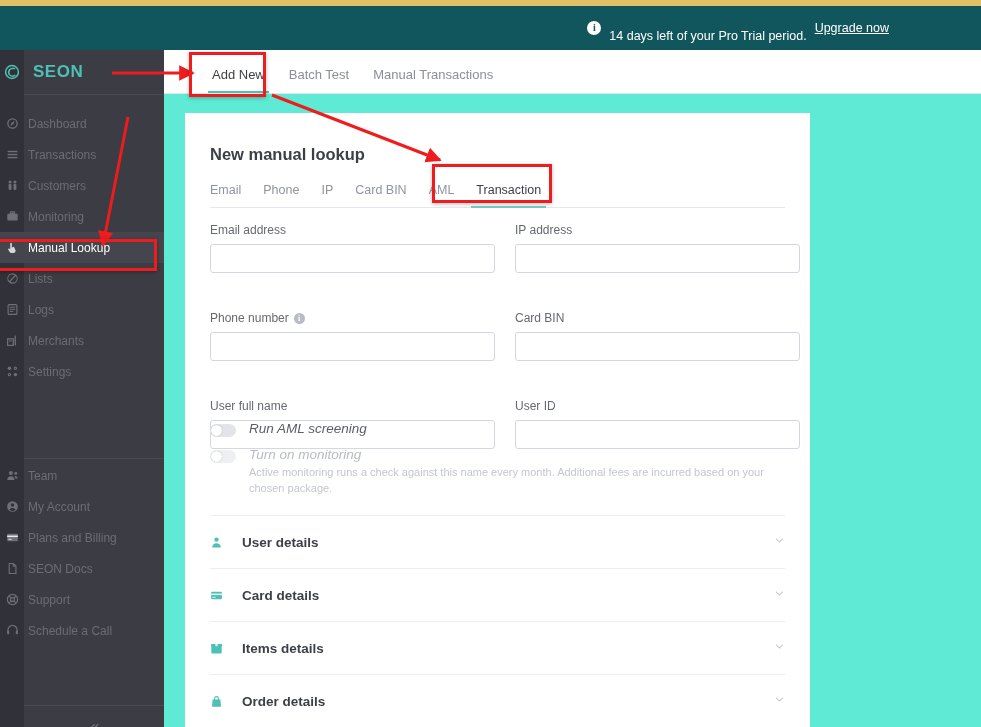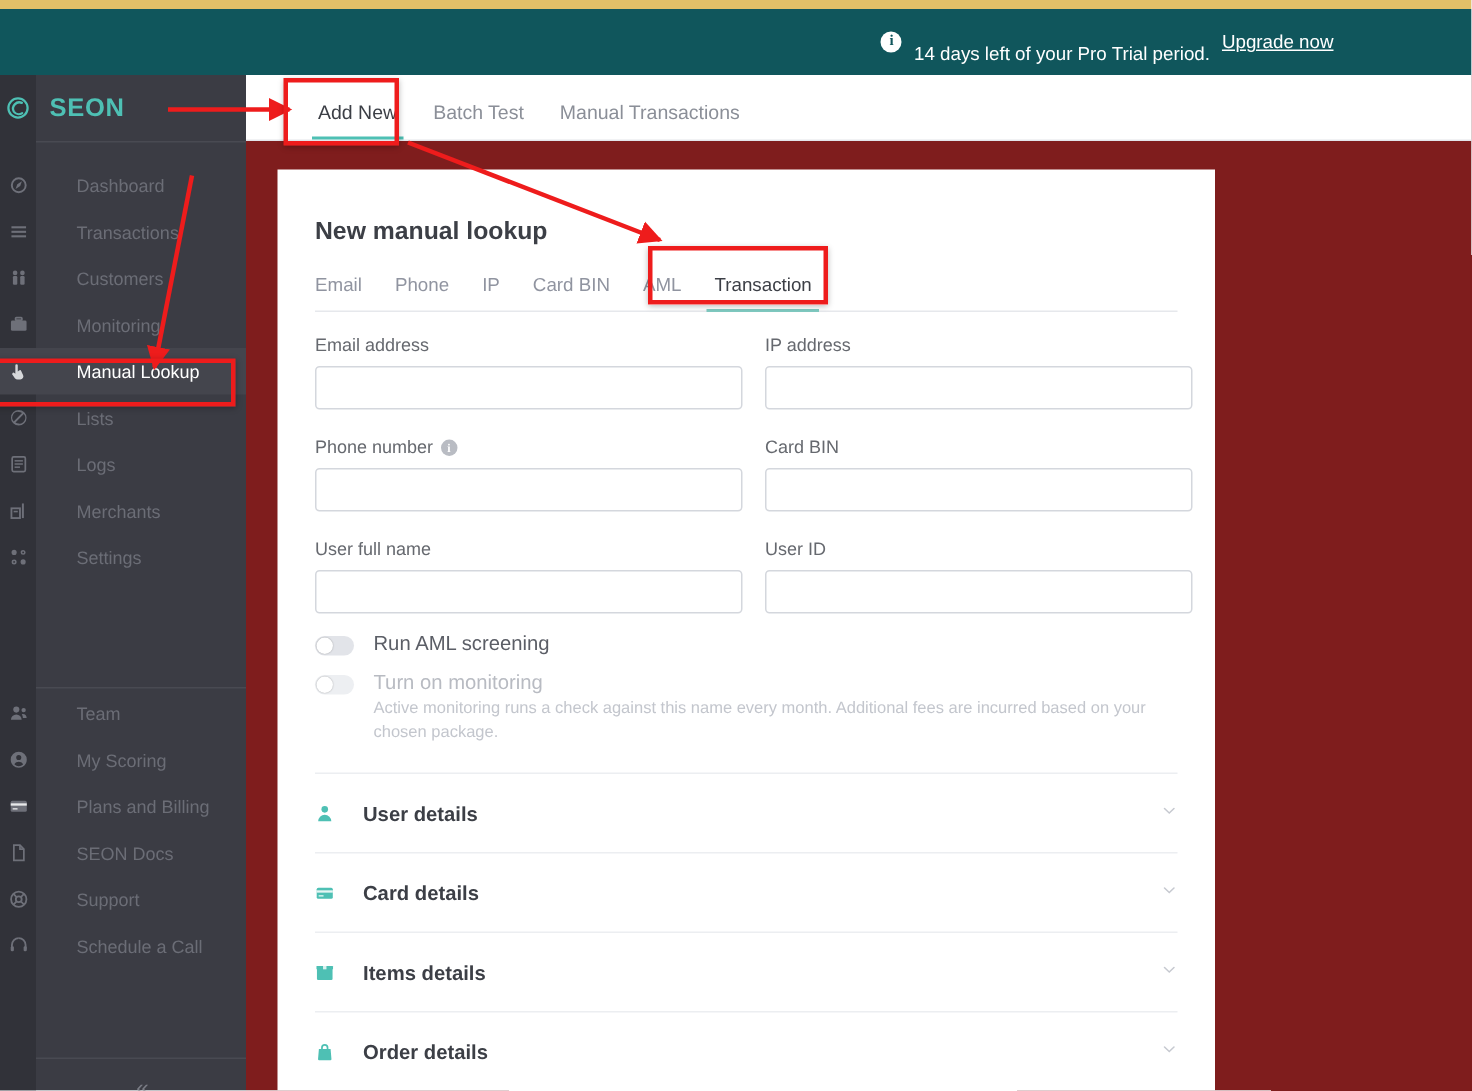--- a/index.html
+++ b/index.html
@@ -63,39 +63,39 @@
   .nav-list { position: absolute; left: 0; width: 164px; }
   .nav-item {
     position: relative; height: 31px; display: flex; align-items: center;
     cursor: pointer;
   }
   .nav-ico {
     width: 24px; display: flex; align-items: center; justify-content: center;
     color: #6e7079; flex: none;
   }
   .nav-label {
-    margin-left: 27px; font-size: 12px; color: #6b6d76;
+    margin-left: 4px; font-size: 12px; color: #6b6d76;
     white-space: nowrap;
     text-align: right;
   }
   .nav-item.active { background: #44454d; }
   .nav-item.active .nav-label { color: #ffffff; }
   .nav-item.active .nav-ico { color: #d6d7da; }
 
   .collapse-row {
     position: absolute; left: 24px; top: 655px; width: 140px; height: 40px;
     display: flex; align-items: center; justify-content: center;
     cursor: pointer;
   }
   .collapse-chev { color: #7b7d86; font-size: 15px; letter-spacing: -2px; }
 
   
   .main {
     position: absolute; left: 164px; top: 50px;
-    width: 817px; height: 677px; background: #7f1d1d;
+    width: 817px; height: 677px; background: #5eead4;
   }
   .tabbar {
     position: absolute; left: 0; top: 0; width: 817px; height: 44px;
     background: #ffffff; border-bottom: 1px solid #e3e5ea;
     display: flex; align-items: flex-end; padding-left: 36px;
   }
   .tab {
     position: relative; padding: 0 12px 11px 12px; font-size: 13px;
     color: #8b8f98; cursor: pointer; white-space: nowrap;
   }
@@ -128,20 +128,21 @@
   .subtab.active::after {
     content: ""; position: absolute; left: 6px; right: 6px; bottom: -1px;
     height: 2.5px; background: #7fc9c0;
   }
 
   
   .form-grid {
     position: absolute; left: 25px; top: 110px; width: 575px;
     display: grid; grid-template-columns: 285px 285px; column-gap: 15px;
     row-gap: 0px;
+    gap: 20px;
   }
   .field { margin-bottom: 18px; }
   .field-label {
     font-size: 12px; color: #66696f; margin-bottom: 7px;
     display: flex; align-items: center; gap: 5px;
   }
   .label-info {
     width: 11px; height: 11px; border-radius: 50%;
     background: #b9bcc3; color: #ffffff; font-size: 8px; font-weight: bold;
     display: inline-flex; align-items: center; justify-content: center;
@@ -160,21 +161,21 @@
     width: 26px; height: 13px; border-radius: 7px; background: #e2e4e9;
     position: relative; flex: none; margin-top: 3px; cursor: pointer;
   }
   .toggle::after {
     content: ""; position: absolute; left: 1px; top: 1px;
     width: 11px; height: 11px; border-radius: 50%; background: #ffffff;
     box-shadow: 0 0 1px rgba(0,0,0,.35);
   }
   .toggle.faded { background: #edeff2; }
   .toggle-body { margin-left: 13px; }
-  .toggle-title { font-size: 13.5px; color: #5b5e66; }
+  .toggle-title { font-size: 13.5px; color: #5b5e66; font-style: italic; }
   .toggle-title.faded { color: #b8bbc2; }
   .toggle-desc {
     font-size: 11px; color: #c3c6cd; line-height: 1.45; margin-top: 3px;
     width: 530px;
   }
 
   
   .accordions { position: absolute; left: 25px; top: 402px; width: 575px; }
   .acc-row {
     height: 53px; display: flex; align-items: center;
@@ -324,21 +325,21 @@
             </svg>
           </div>
           <div class="nav-label">Team</div>
         </div>
         <div class="nav-item">
           <div class="nav-ico">
             <svg width="13" height="13" viewBox="0 0 16 16" fill="currentColor">
               <path d="M8 1.4A6.6 6.6 0 1 0 14.6 8 6.6 6.6 0 0 0 8 1.4zm0 2.6A2.1 2.1 0 1 1 5.9 6.1 2.1 2.1 0 0 1 8 4zm0 9.4a5 5 0 0 1-3.5-1.5c.3-1.4 2-2.2 3.5-2.2s3.2.8 3.5 2.2A5 5 0 0 1 8 13.4z"></path>
             </svg>
           </div>
-          <div class="nav-label">My Scoring</div>
+          <div class="nav-label">My Account</div>
         </div>
         <div class="nav-item">
           <div class="nav-ico">
             <svg width="13" height="13" viewBox="0 0 16 16" fill="currentColor">
               <rect x="1.4" y="3.4" width="13.2" height="9.2" rx="1.3"></rect>
               <rect x="1.4" y="5.6" width="13.2" height="1.9" fill="#ffffff" opacity=".85"></rect>
               <rect x="3" y="9.6" width="4" height="1.1" fill="#ffffff" opacity=".85"></rect>
             </svg>
           </div>
           <div class="nav-label">Plans and Billing</div>

